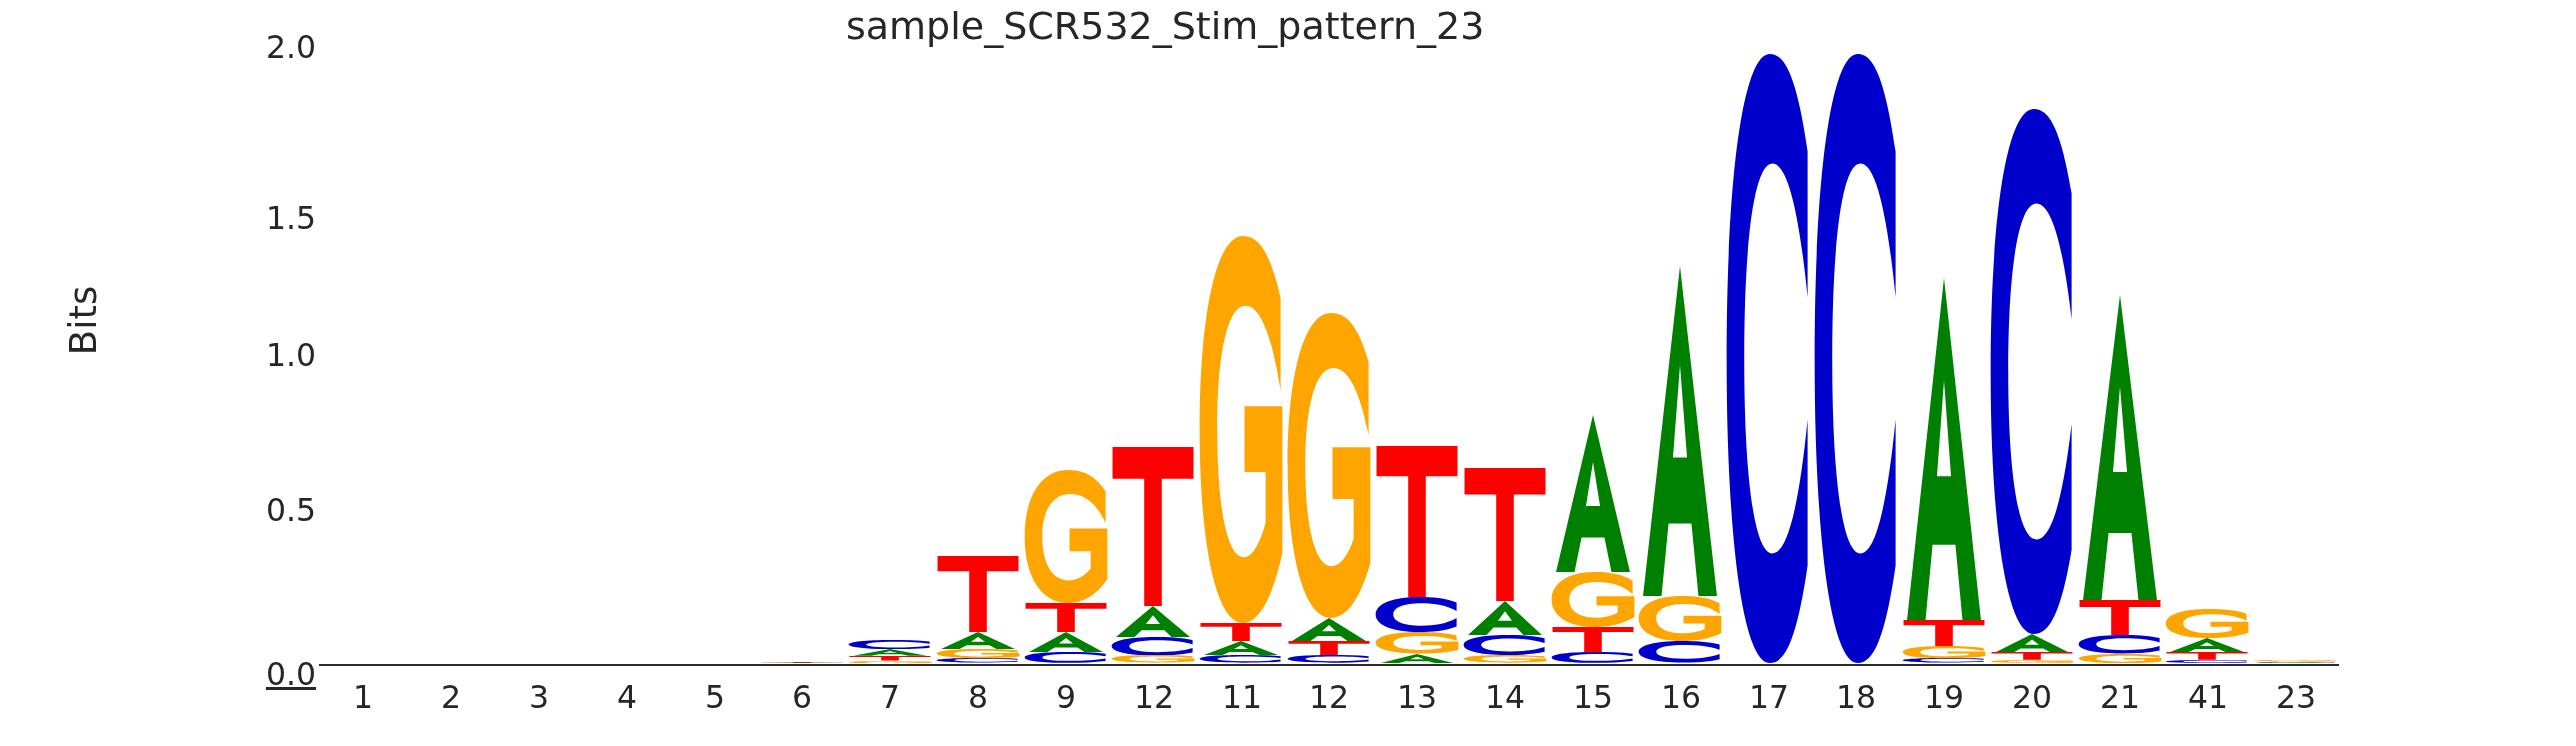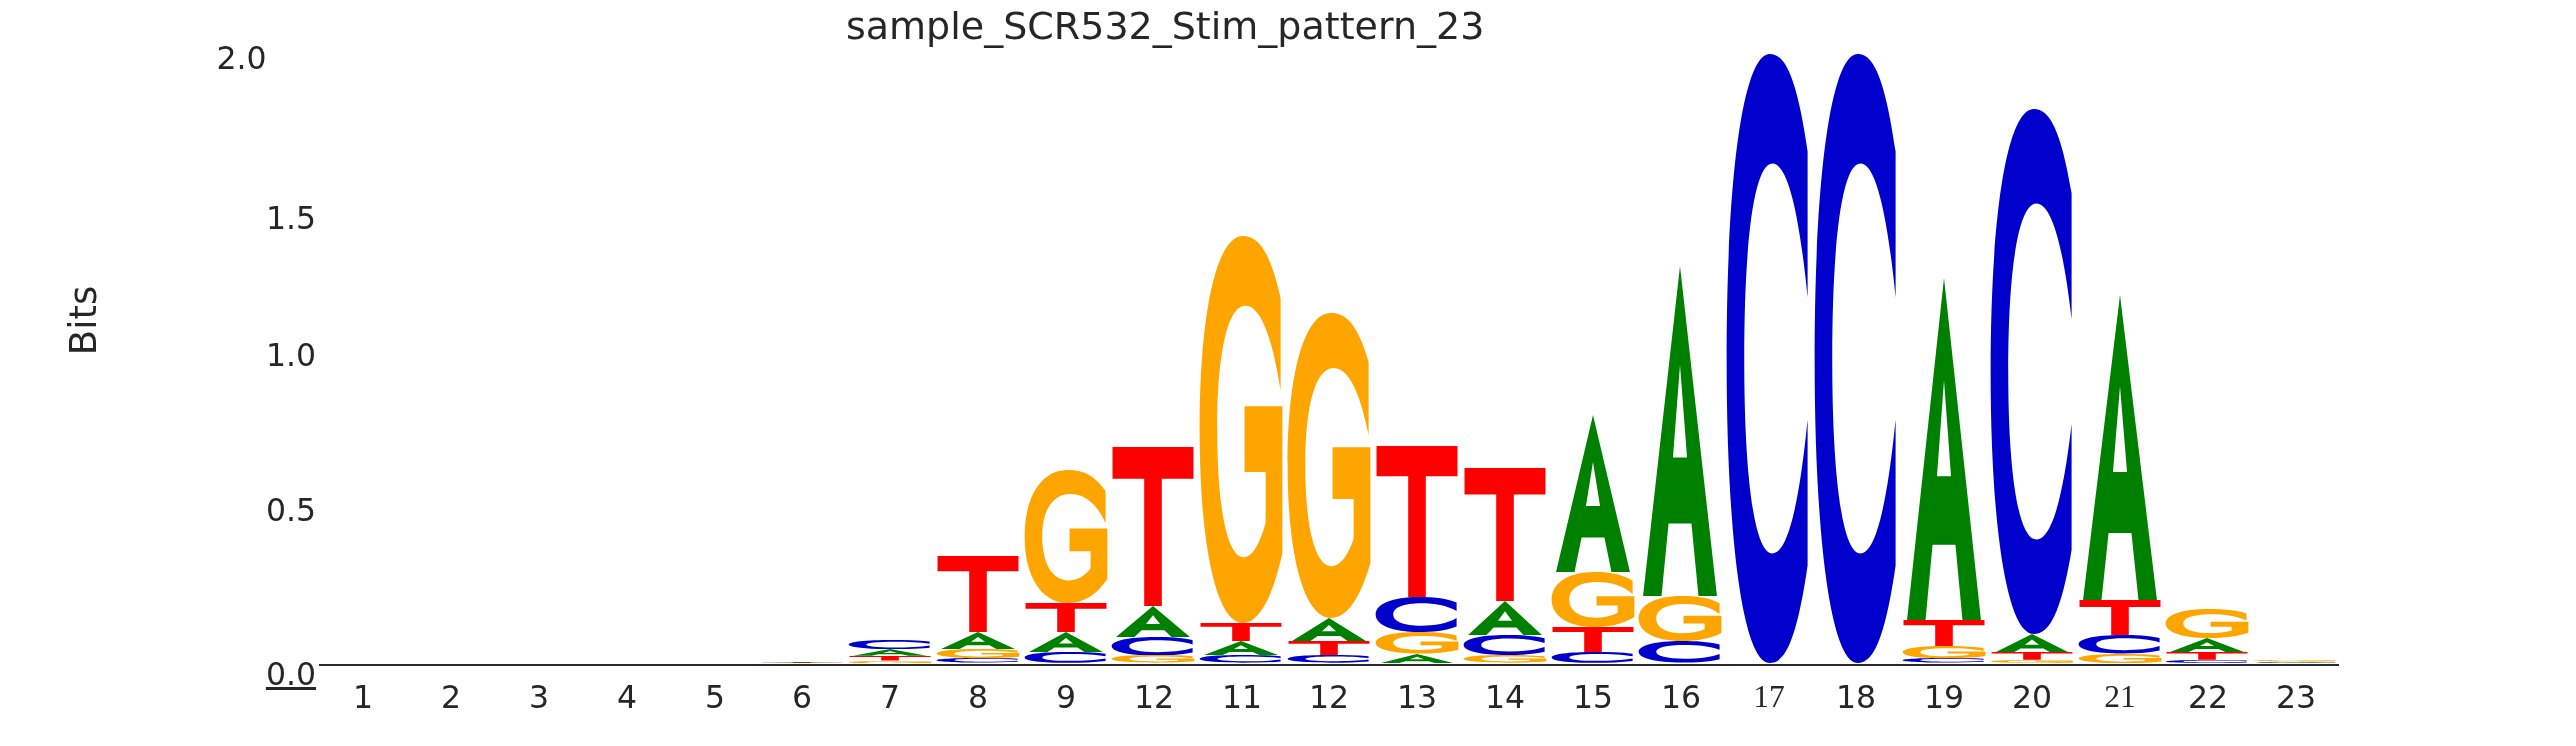--- a/index.html
+++ b/index.html
@@ -81,21 +81,21 @@
     <span id="title-inner">sample_SCR532_Stim_pattern_23</span>
   </div>
 
   <div id="ylabel">Bits</div>
 
   <div id="yticks">
       <div class="ytick" style="top: 674px; text-decoration: underline;">0.0</div>
       <div class="ytick" style="top: 510px;">0.5</div>
       <div class="ytick" style="top: 355px;">1.0</div>
       <div class="ytick" style="top: 201px; margin-top: 17px;">1.5</div>
-      <div class="ytick" style="top: 58px; text-align: center;">2.0</div>
+      <div class="ytick" style="top: 47px;">2.0</div>
     </div>
 
   <div id="axisline"></div>
 
   <div id="plot">
       <div class="col" style="left: 0px; width: 88px;"></div>
       <div class="col" style="left: 88px; width: 88px;"></div>
       <div class="col" style="left: 176px; width: 88px;"></div>
       <div class="col" style="left: 263px; width: 88px;"></div>
       <div class="col" style="left: 351px; width: 88px;"></div>
@@ -457,23 +457,23 @@
       <div class="xtick" style="left: 890px;">7</div>
       <div class="xtick" style="left: 978px;">8</div>
       <div class="xtick" style="left: 1066px;">9</div>
       <div class="xtick" style="left: 1154px;">12</div>
       <div class="xtick" style="left: 1242px;">11</div>
       <div class="xtick" style="left: 1329px;">12</div>
       <div class="xtick" style="left: 1417px;">13</div>
       <div class="xtick" style="left: 1505px;">14</div>
       <div class="xtick" style="left: 1593px;">15</div>
       <div class="xtick" style="left: 1681px;">16</div>
-      <div class="xtick" style="left: 1769px; font-family: Liberation Serif, serif;">17</div>
+      <div class="xtick" style="left: 1769px;">17</div>
       <div class="xtick" style="left: 1856px;">18</div>
       <div class="xtick" style="left: 1944px;">19</div>
       <div class="xtick" style="left: 2032px;">20</div>
-      <div class="xtick" style="left: 2120px; font-family: Liberation Serif, serif;">21</div>
-      <div class="xtick" style="left: 2208px;">22</div>
+      <div class="xtick" style="left: 2120px;">21</div>
+      <div class="xtick" style="left: 2208px;">41</div>
       <div class="xtick" style="left: 2296px;">23</div>
     </div>
 
 </div>
 
 
 </body></html>

